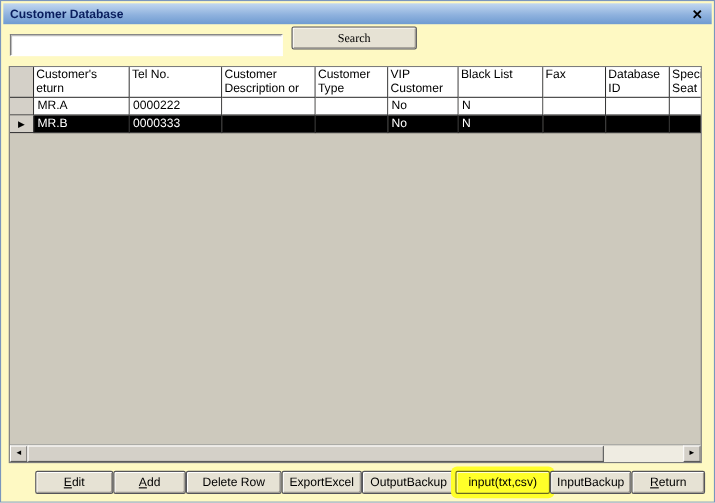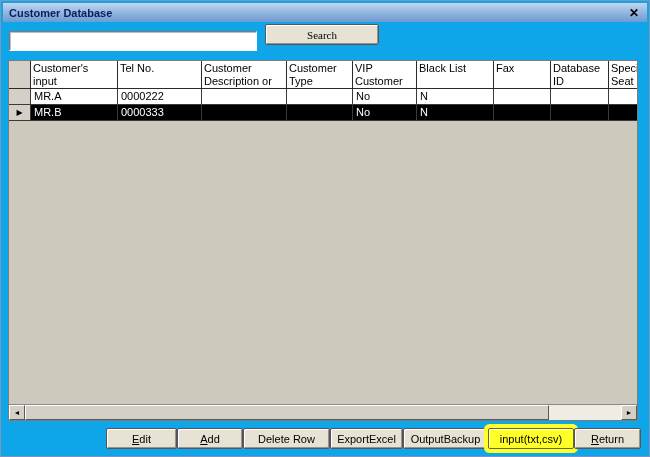--- a/index.html
+++ b/index.html
@@ -1,18 +1,18 @@
 <!DOCTYPE html>
 <html><head>
 <meta charset="utf-8">
 <style>
   html,body{margin:0;padding:0;background:#ffffff;}
   .window{
     position:relative;width:650px;height:457px;box-sizing:border-box;
-    background:#0ea5e9;border:1px solid #7a96bd;overflow:hidden;
+    background:#fef9c3;border:1px solid #7a96bd;overflow:hidden;
     font-family:"Liberation Sans",sans-serif;
   }
   .titlebar{
     position:absolute;left:2px;top:2px;right:2px;height:19px;
     background:linear-gradient(180deg,#c2d7ef 0%,#8fb2de 55%,#6f9bd1 100%);
     display:flex;align-items:center;padding:0 6px;box-sizing:border-box;
   }
   .title{flex:1;font-size:11px;font-weight:bold;color:#0a1e5e;}
   .close{font-size:12px;font-weight:bold;color:#000;cursor:default;padding:0 2px;}
   .search-input{
@@ -84,21 +84,21 @@
     <span class="title">Customer Database</span>
     <span class="close">✕</span>
   </div>
 
   <input class="search-input" value="" style="">
   <button class="cbtn search-btn">Search</button>
 
   <div class="grid">
     <div class="grid-header" id="grid-header">
         <div class="hcell" style="width: 22px;"></div>
-        <div class="hcell" style="width: 87px;">Customer's input</div>
+        <div class="hcell" style="width: 87px;">Customer's eturn</div>
         <div class="hcell" style="width: 84px;">Tel No.</div>
         <div class="hcell" style="width: 85px;">Customer Description or</div>
         <div class="hcell" style="width: 66px;">Customer Type</div>
         <div class="hcell" style="width: 64px;">VIP Customer</div>
         <div class="hcell" style="width: 77px;">Black List</div>
         <div class="hcell" style="width: 57px;">Fax</div>
         <div class="hcell" style="width: 58px;">Database ID</div>
         <div class="hcell" style="width: 34px;">Specified Seat ID</div>
       </div>
     <div id="grid-body">
@@ -136,16 +136,17 @@
     </div>
   </div>
 
   <div class="button-bar" id="button-bar">
       <button class="cbtn" style="width: 71px;"><u>E</u>dit</button>
       <button class="cbtn" style="width: 66px;"><u>A</u>dd</button>
       <button class="cbtn" style="width: 87px;">Delete Row</button>
       <button class="cbtn" style="width: 73px;">ExportExcel</button>
       <button class="cbtn" style="width: 85px;">OutputBackup</button>
       <button class="cbtn hl" style="width: 86px;">input(txt,csv)</button>
+      <button class="cbtn" style="width: 74px;">InputBackup</button>
       <button class="cbtn" style="width: 67px;"><u>R</u>eturn</button>
     </div>
 
 </div>
 
 </body></html>

